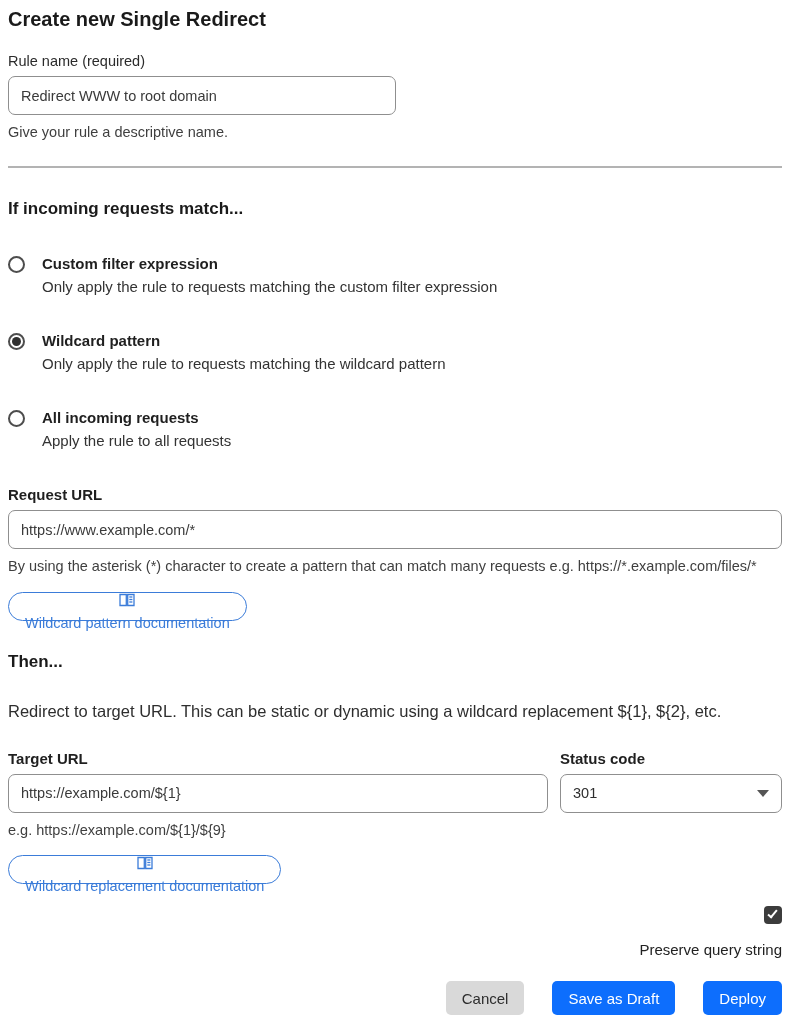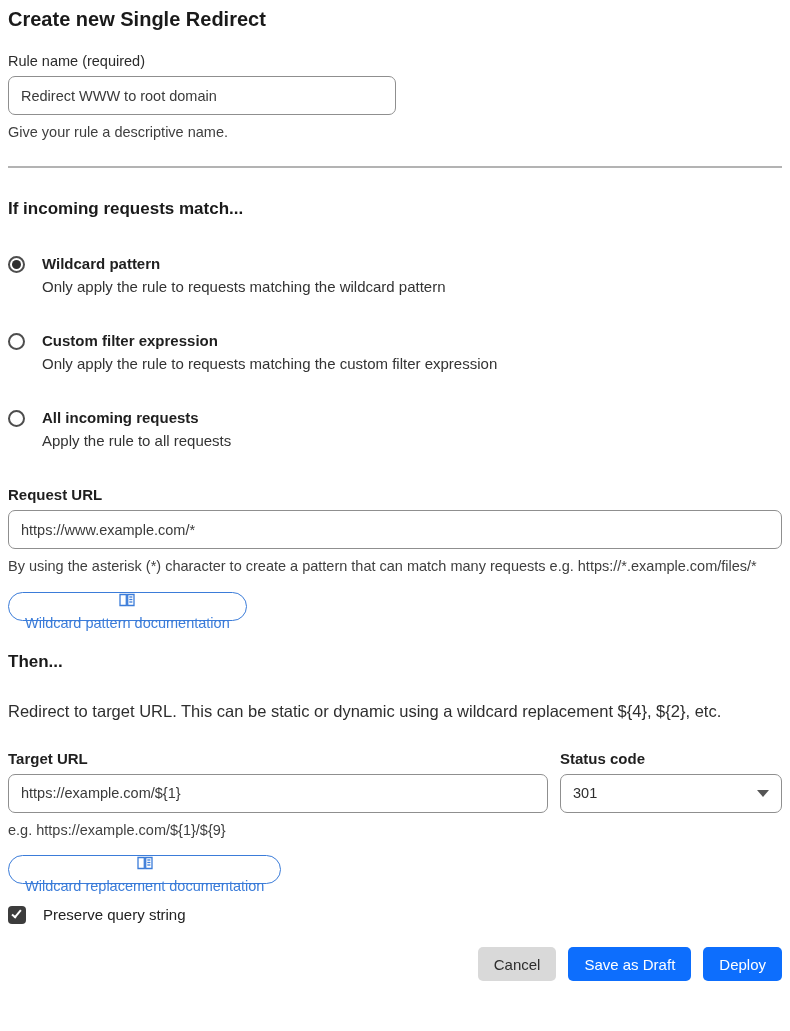--- a/index.html
+++ b/index.html
@@ -126,24 +126,25 @@
     background: #fff;
   }
   .caret-down {
     width: 0; height: 0;
     border-left: 6px solid transparent;
     border-right: 6px solid transparent;
     border-top: 7px solid #555555;
   }
   .checkbox-row {
     display: flex;
-    align-items: flex-start;
+    align-items: flex-end;
     gap: 17px;
     margin-top: 22px;
     cursor: pointer;
+    flex-direction: column;
   }
   .checkbox {
     flex: 0 0 auto;
     width: 18px;
     height: 18px;
     border-radius: 4px;
     background: var(--checkbox-dark, #3c3c3c);
     position: relative;
   }
   .checkbox .checkmark {
@@ -151,21 +152,21 @@
     left: 6px; top: 2px;
     width: 5px; height: 10px;
     border: solid #ffffff;
     border-width: 0 2px 2px 0;
     transform: rotate(40deg);
   }
   .checkbox-label { font-size: 15px; color: #222222; }
   .actions {
     display: flex;
     justify-content: flex-end;
-    gap: 12px;
+    gap: 28px;
     margin-top: 23px;
     padding-bottom: 8px;
   }
   .btn {
     height: 34px;
     padding: 0 16px;
     border: none;
     border-radius: 5px;
     font-family: "Liberation Sans", sans-serif;
     font-size: 15px;
@@ -186,31 +187,31 @@
   <input class="text-input rule-name-input" type="text" value="Redirect WWW to root domain" style="">
   <div class="helper-text">Give your rule a descriptive name.</div>
 </div>
 
 <hr class="divider">
 
 <h2 class="section-heading">If incoming requests match...</h2>
 
 <div class="options-group">
   <div class="option">
+    <span class="radio"></span>
+    <div>
+      <div class="option-label">Custom filter expression</div>
+      <div class="option-desc">Only apply the rule to requests matching the custom filter expression</div>
+    </div>
+  </div>
+  <div class="option">
     <span class="radio checked"></span>
     <div>
       <div class="option-label">Wildcard pattern</div>
       <div class="option-desc">Only apply the rule to requests matching the wildcard pattern</div>
-    </div>
-  </div>
-  <div class="option">
-    <span class="radio"></span>
-    <div>
-      <div class="option-label">Custom filter expression</div>
-      <div class="option-desc">Only apply the rule to requests matching the custom filter expression</div>
     </div>
   </div>
   <div class="option">
     <span class="radio"></span>
     <div>
       <div class="option-label">All incoming requests</div>
       <div class="option-desc">Apply the rule to all requests</div>
     </div>
   </div>
 </div>
@@ -227,21 +228,21 @@
         <line x1="10.3" y1="4" x2="13.4" y2="4"></line>
         <line x1="10.3" y1="6.5" x2="13.4" y2="6.5"></line>
         <line x1="10.3" y1="9" x2="13.4" y2="9"></line>
       </svg>
     </span>
     <span>Wildcard pattern documentation</span>
   </button>
 </div>
 
 <h2 class="section-heading">Then...</h2>
-<p class="then-desc">Redirect to target URL. This can be static or dynamic using a wildcard replacement ${4}, ${2}, etc.</p>
+<p class="then-desc">Redirect to target URL. This can be static or dynamic using a wildcard replacement ${1}, ${2}, etc.</p>
 
 <div class="target-row">
   <div class="target-col">
     <div class="field-label bold">Target URL</div>
     <input class="text-input" type="text" value="https://example.com/${1}" style="">
     <div class="helper-text">e.g. https://example.com/${1}/${9}</div>
   </div>
   <div class="status-col">
     <div class="field-label bold">Status code</div>
     <div class="select-box">

